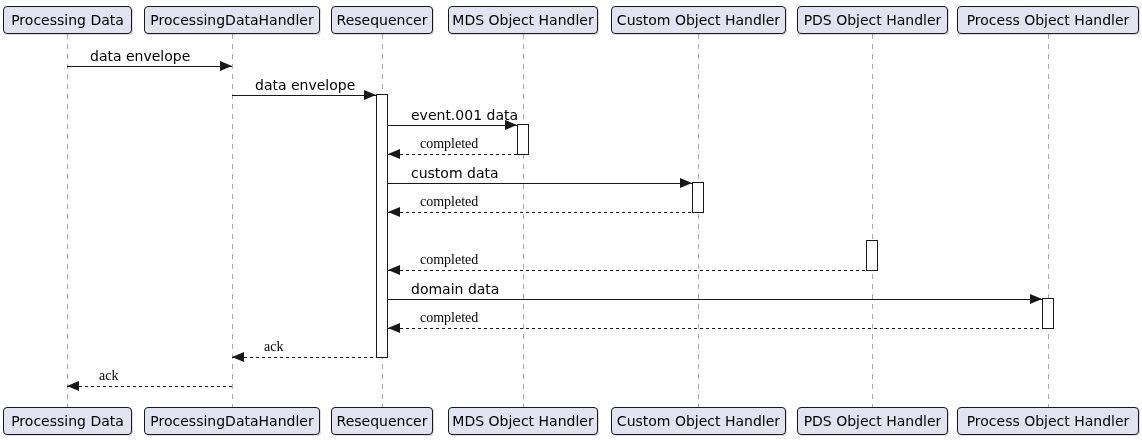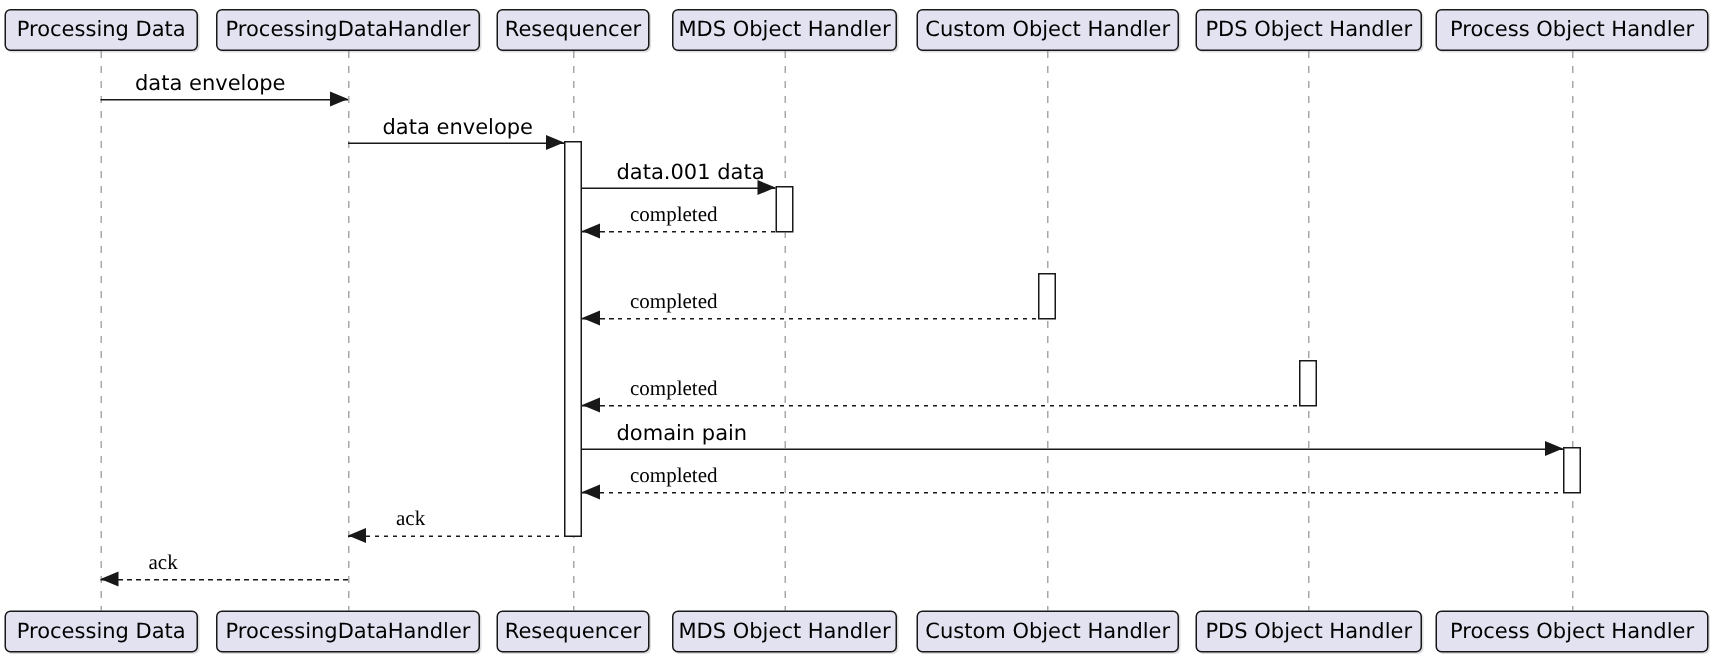--- a/index.html
+++ b/index.html
@@ -131,47 +131,52 @@
     <div class="marrow right"></div>
   </div>
 
   <div class="msg fwd" style="left:232px;top:75px;width:144px">
     <span class="mlabel">data envelope</span>
     <div class="mline solid"></div>
     <div class="marrow right"></div>
   </div>
 
   <div class="msg fwd" style="left:388px;top:105px;width:129px">
-    <span class="mlabel">data.001 data</span>
+    <span class="mlabel">event.001 data</span>
     <div class="mline solid"></div>
     <div class="marrow right"></div>
   </div>
 
   <div class="msg ret" style="left:388px;top:134px;width:129px">
     <span class="mlabel">completed</span>
     <div class="mline dotted"></div>
     <div class="marrow left"></div>
   </div>
 
+  <div class="msg fwd" style="left:388px;top:163px;width:304px">
+    <span class="mlabel">custom data</span>
+    <div class="mline solid"></div>
+    <div class="marrow right"></div>
+  </div>
 
   <div class="msg ret" style="left:388px;top:192px;width:304px">
     <span class="mlabel">completed</span>
     <div class="mline dotted"></div>
     <div class="marrow left"></div>
   </div>
 
 
   <div class="msg ret" style="left:388px;top:250px;width:478px">
     <span class="mlabel">completed</span>
     <div class="mline dotted"></div>
     <div class="marrow left"></div>
   </div>
 
   <div class="msg fwd" style="left:388px;top:279px;width:654px">
-    <span class="mlabel">domain pain</span>
+    <span class="mlabel">domain data</span>
     <div class="mline solid"></div>
     <div class="marrow right"></div>
   </div>
 
   <div class="msg ret" style="left:388px;top:308px;width:654px">
     <span class="mlabel">completed</span>
     <div class="mline dotted"></div>
     <div class="marrow left"></div>
   </div>
 

